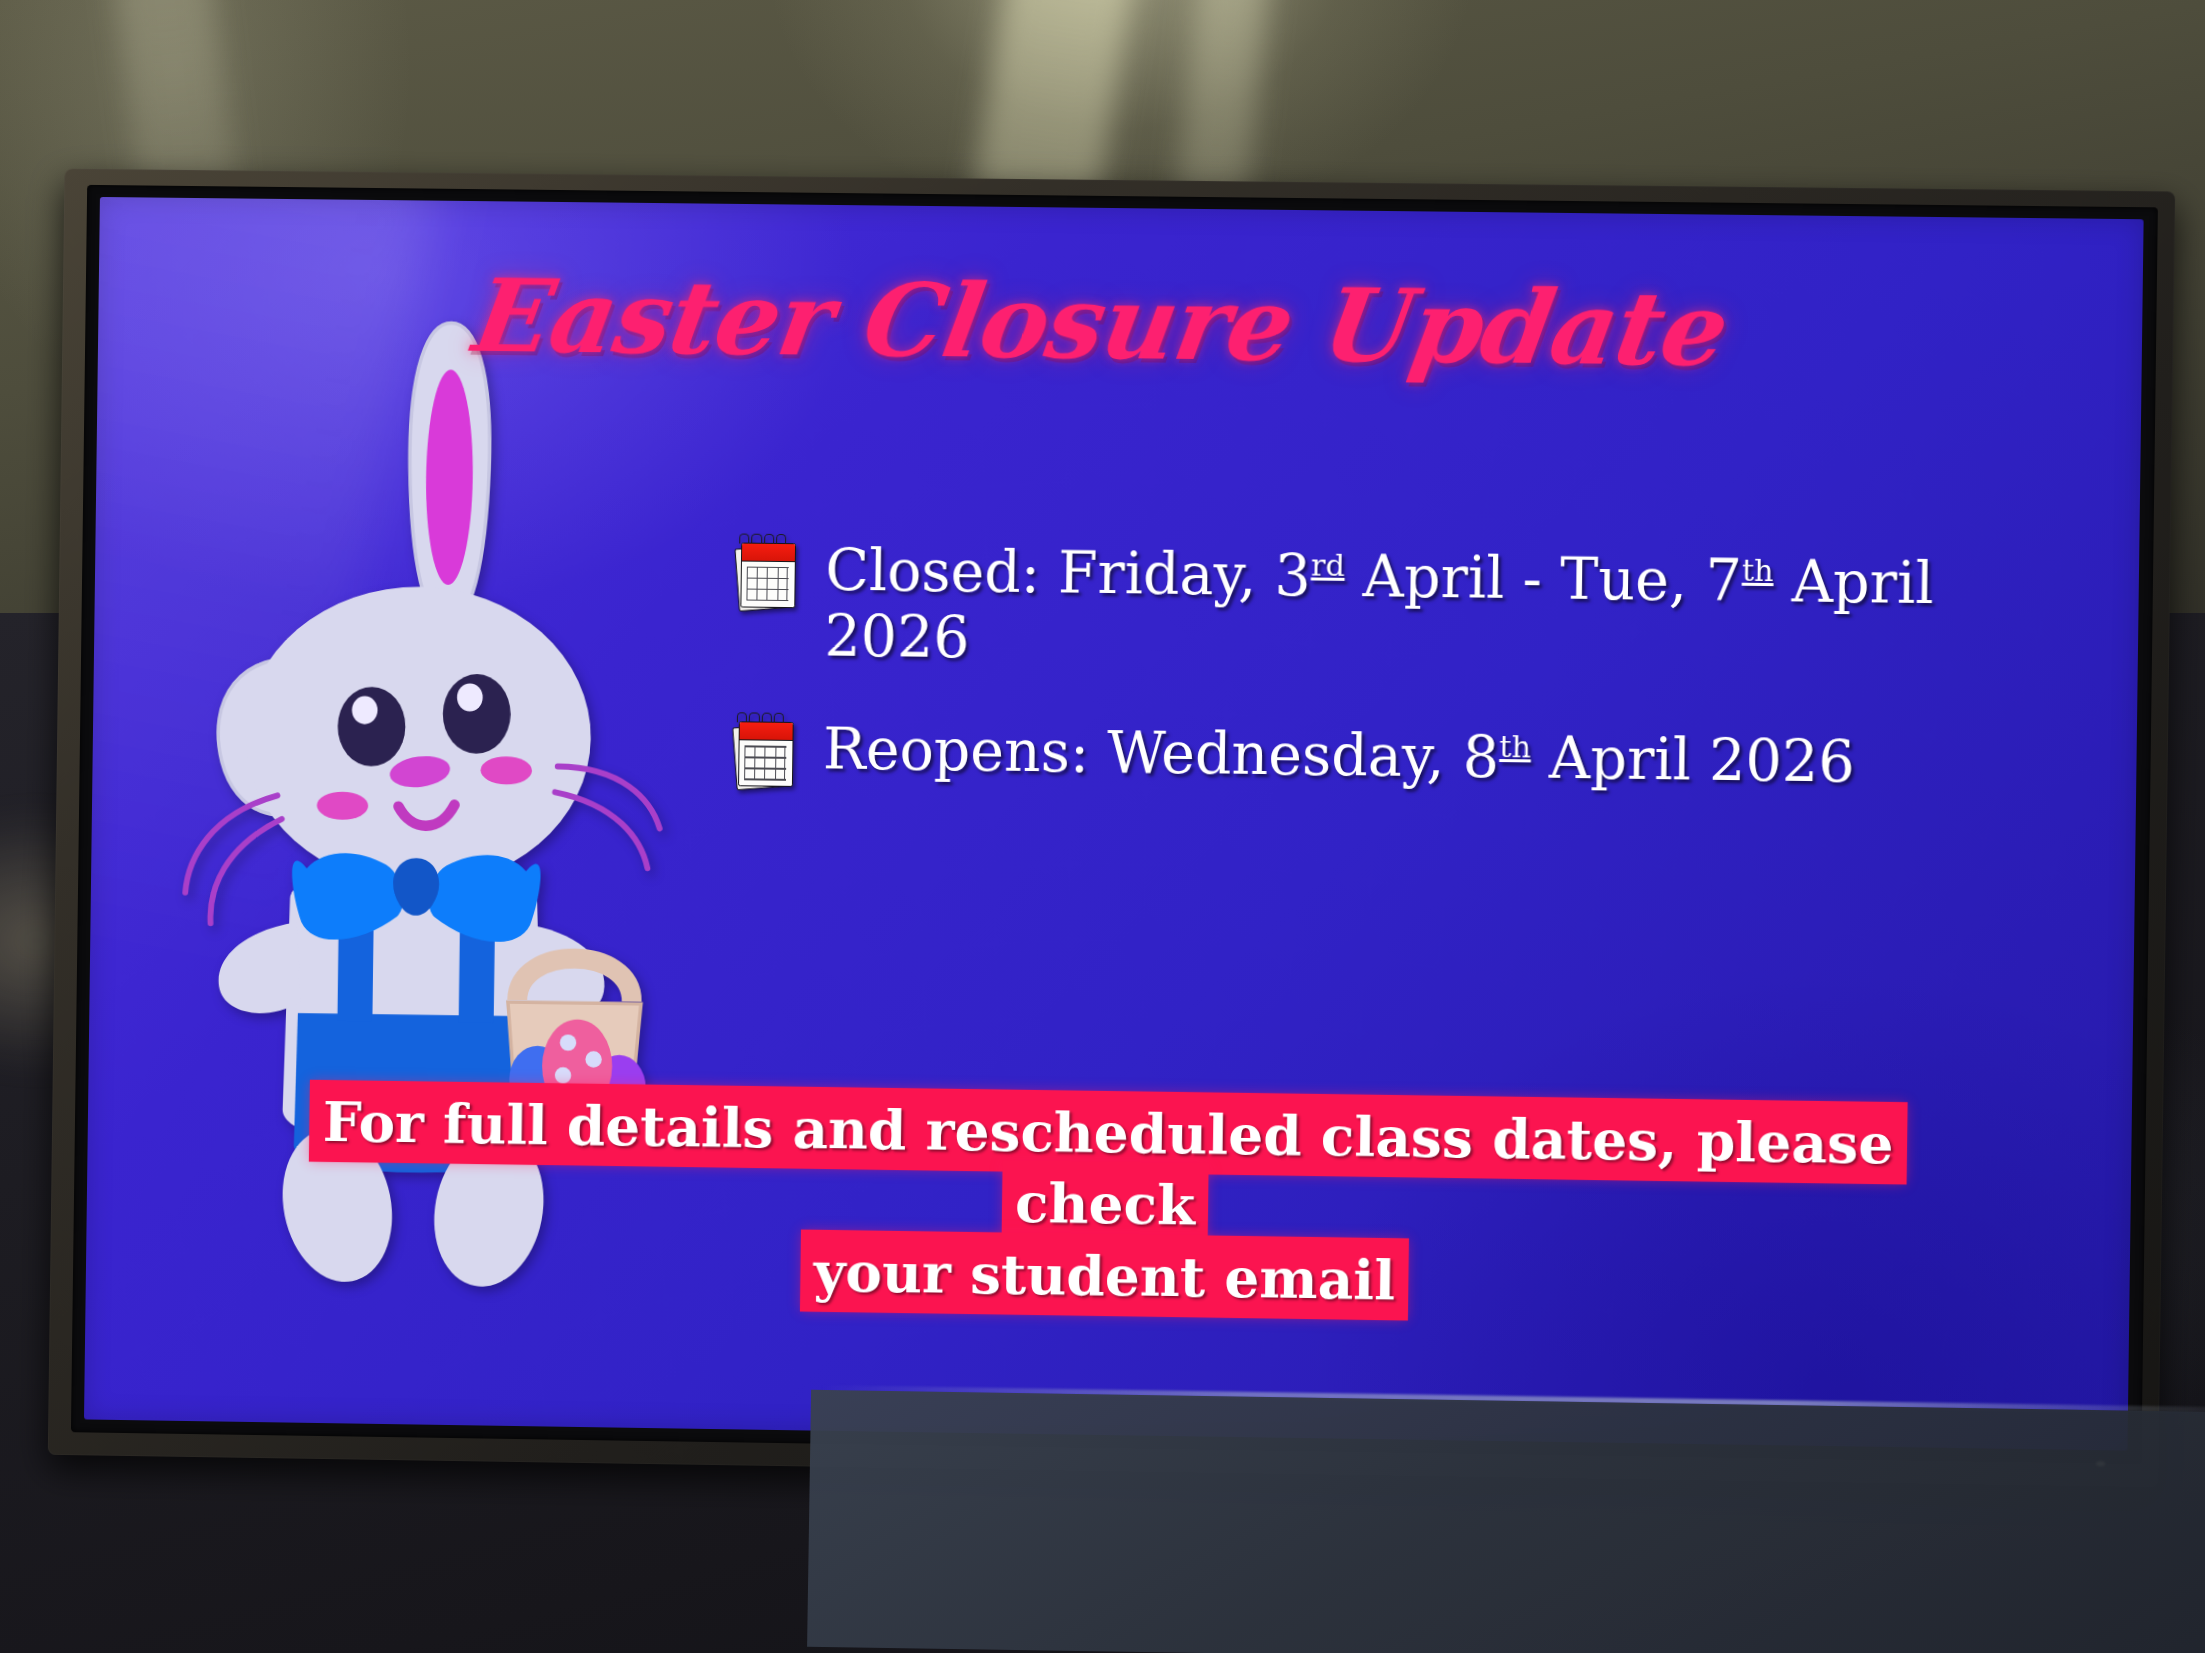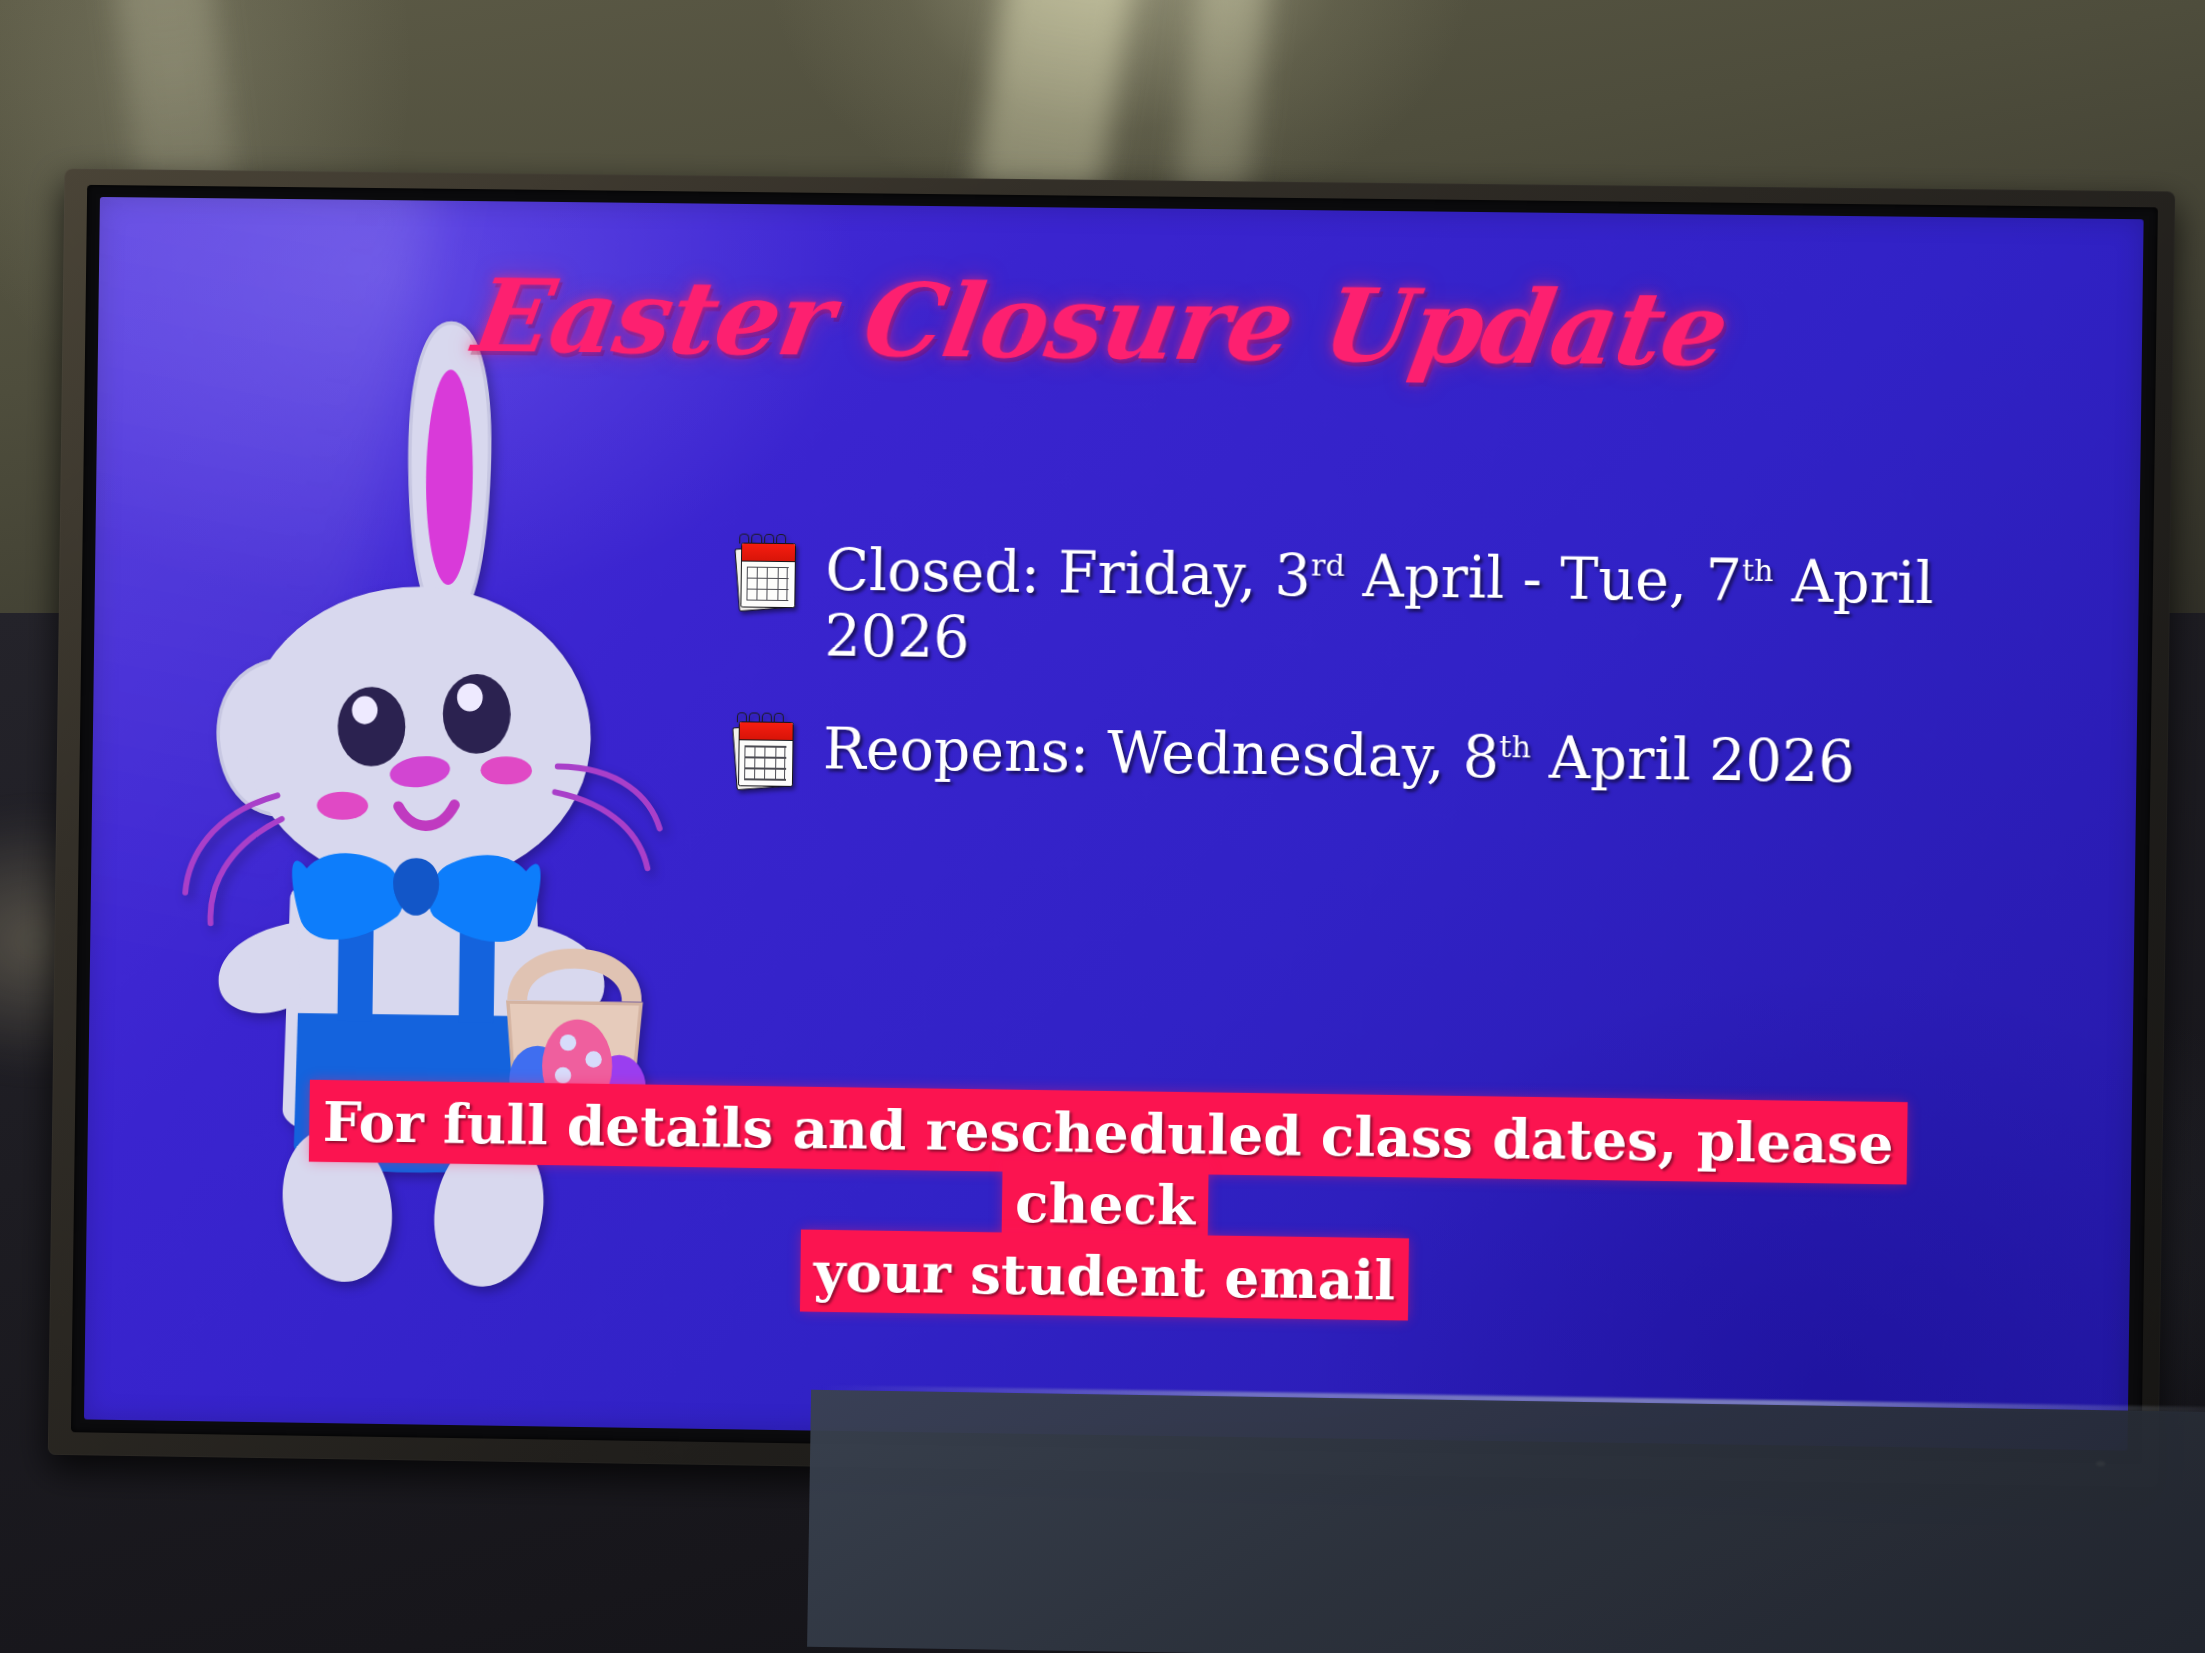--- a/index.html
+++ b/index.html
@@ -253,20 +253,21 @@
     font-family: "DejaVu Serif", serif;
     font-size: 57px;
     line-height: 1.16;
     color: #ffffff;
     text-shadow: 2.7px 3.3px 3.3px rgba(0,0,0,0.55);
   }
   .bullet-text sup {
     font-size: 0.53em;
     vertical-align: super;
     line-height: 0;
+    text-decoration: underline;
   }
 
   
   .callout {
     position: absolute;
     left: 7.5%;
     top: 72.4%;
     width: 85%;
     text-align: center;
     font-family: "DejaVu Serif", serif;

